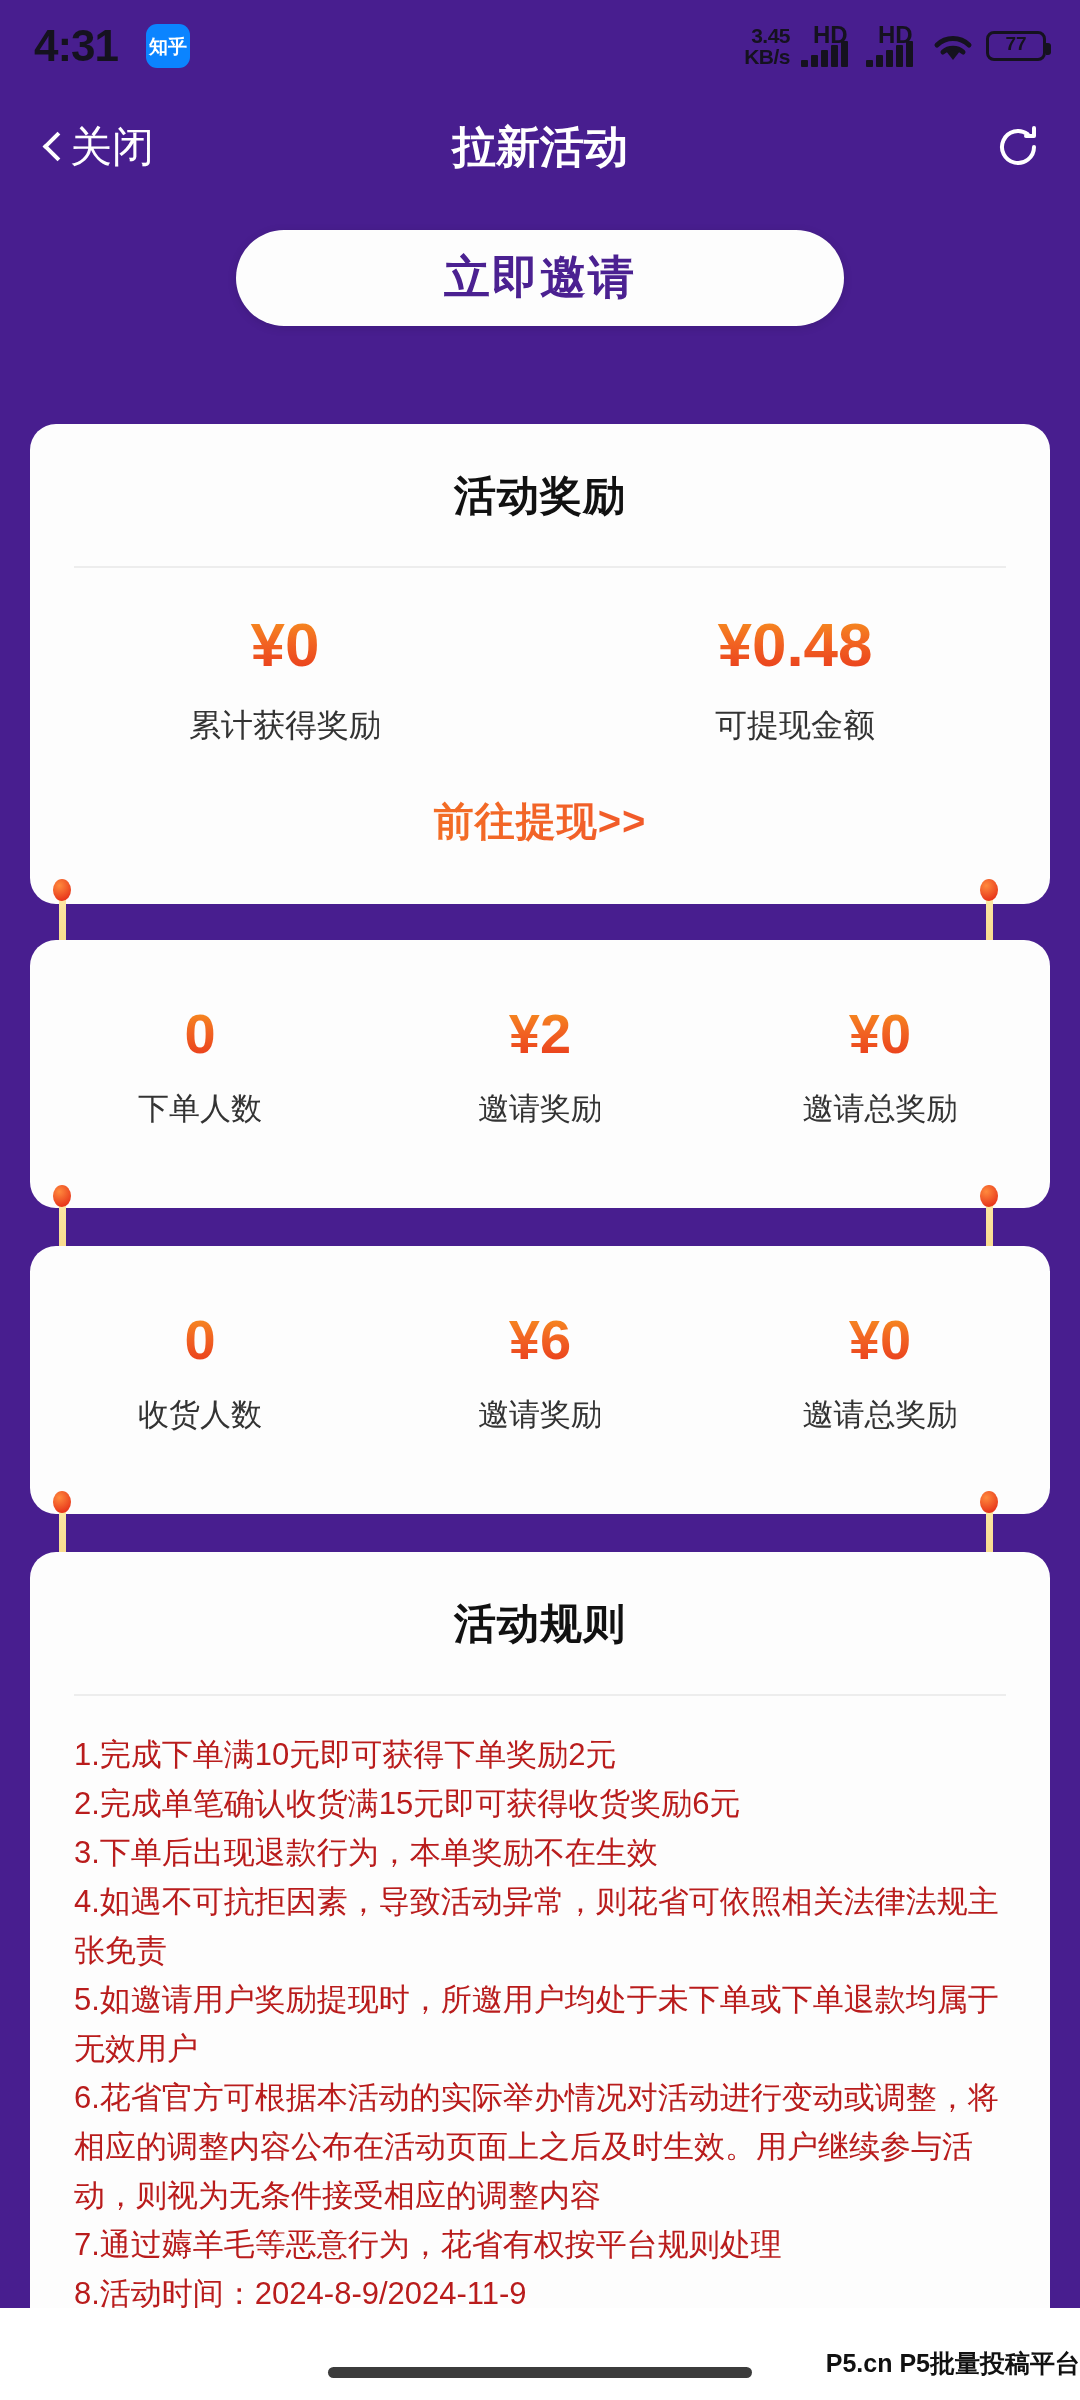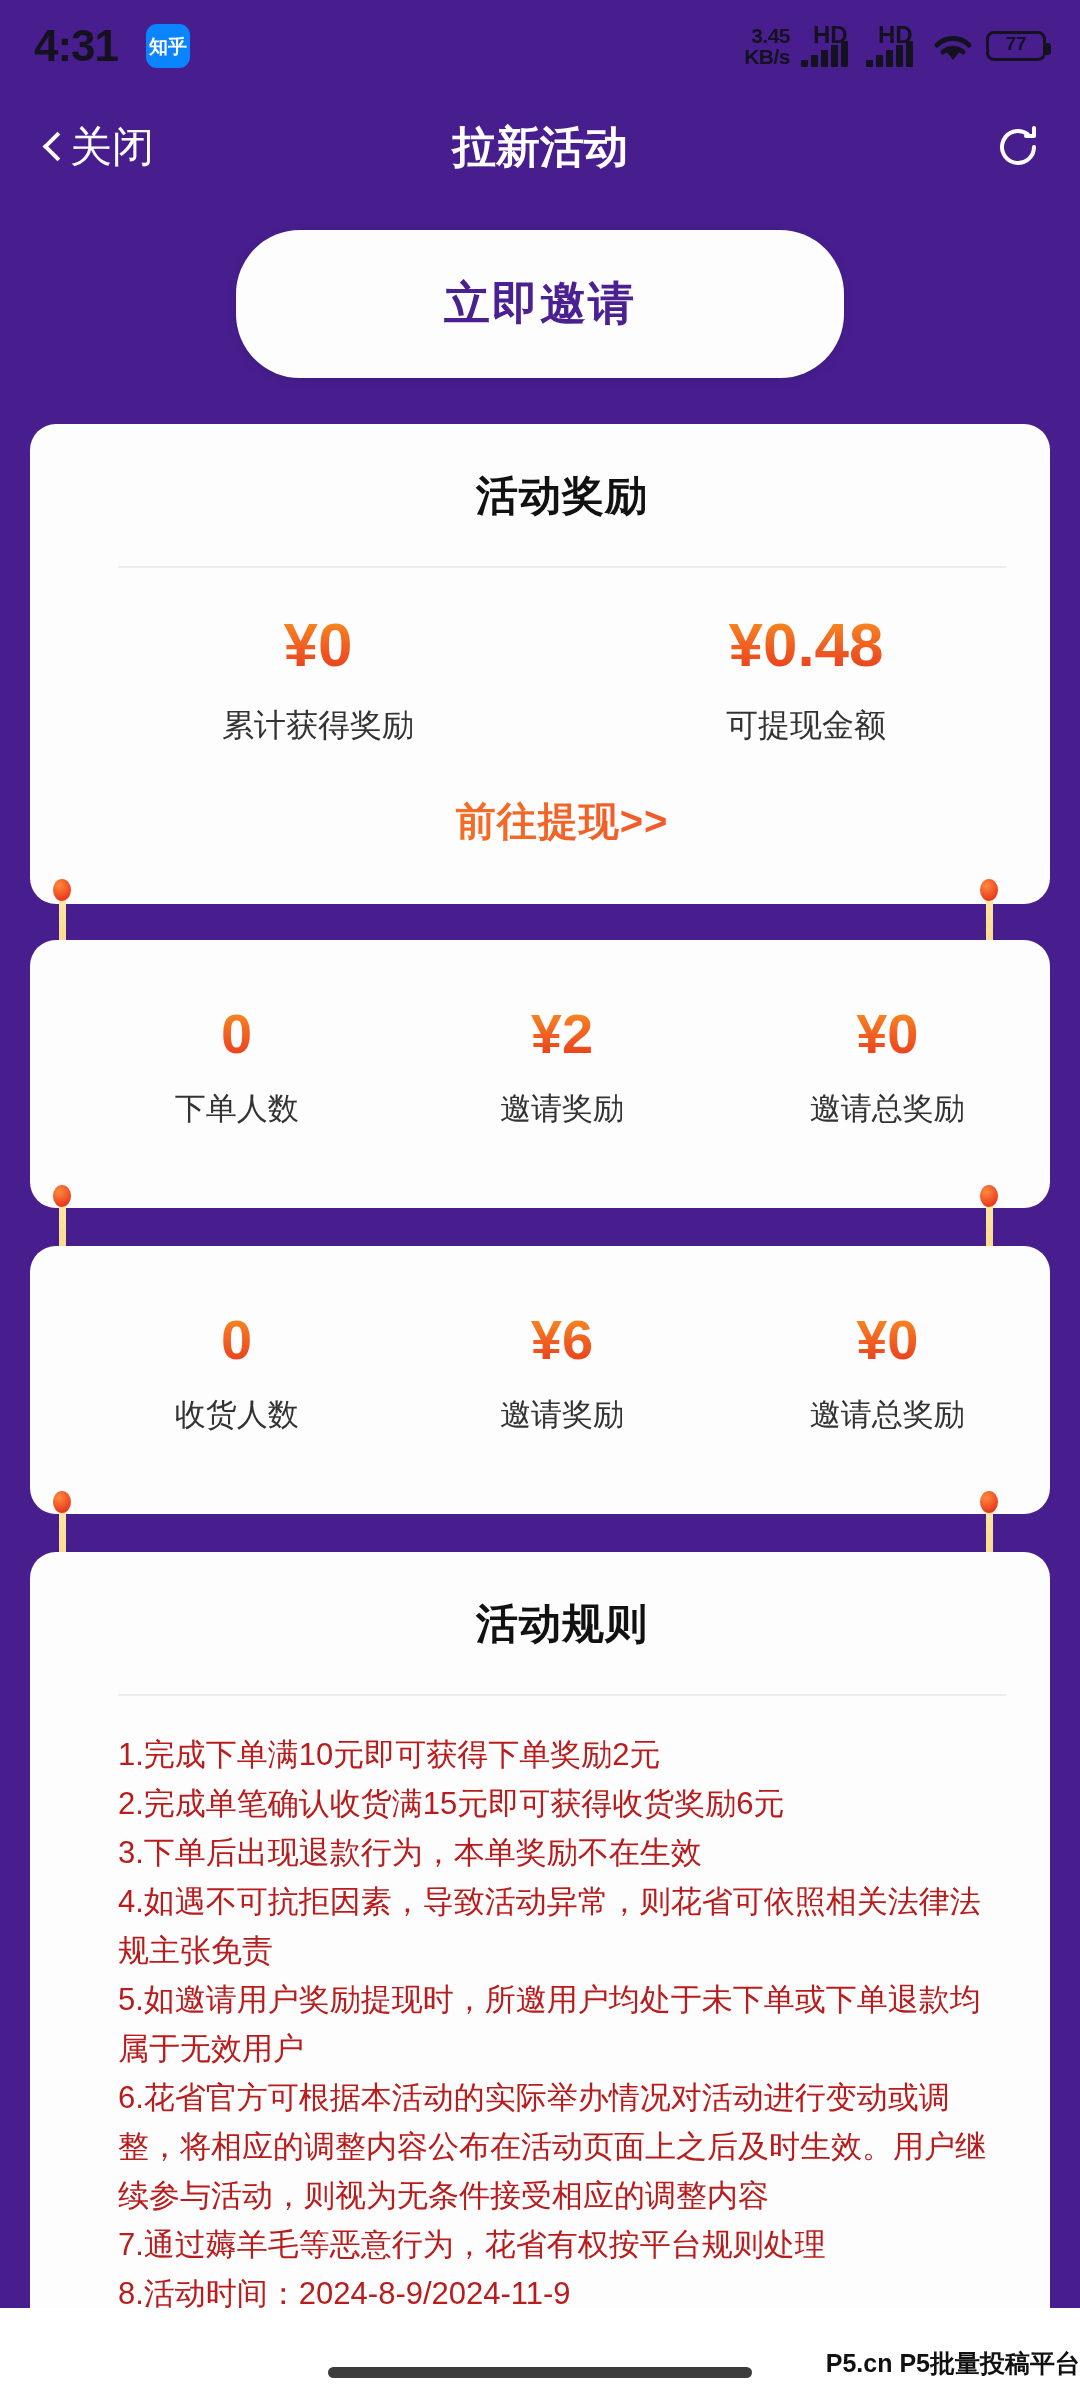--- a/index.html
+++ b/index.html
@@ -76,32 +76,32 @@
   }
   .page-title {
     position:absolute; left:0; right:0; text-align:center;
     color:#fff; font-size:44px; font-weight:600; pointer-events:none;
   }
   .refresh-btn { margin-left:auto; width:52px; height:52px; position:relative; cursor:pointer; }
 
   
   .invite-btn {
     position:absolute; top:230px; left:236px;
-    width:608px; height:148px;
+    width:608px; height:96px;
     background:#fdfdfd; border-radius:64px;
     display:flex; align-items:center; justify-content:center;
     color:#4B2191; font-size:46px; font-weight:700;
     letter-spacing:2px; cursor:pointer;
     box-shadow:0 2px 10px rgba(0,0,0,.12);
   }
 
   
   .card {
     position:absolute; left:30px; width:1020px;
-    background:#fdfdfd; border-radius:26px;padding-left:44px;
+    background:#fdfdfd; border-radius:26px;
   }
   #card-rewards { top:424px;  height:480px; }
   #card-order   { top:940px;  height:268px; }
   #card-receive { top:1246px; height:268px; }
   #card-rules   { top:1552px; height:790px; }
 
   .card-title {
     text-align:center; font-size:42px; font-weight:700; color:#111;
     padding-top:44px; letter-spacing:1px;
   }

